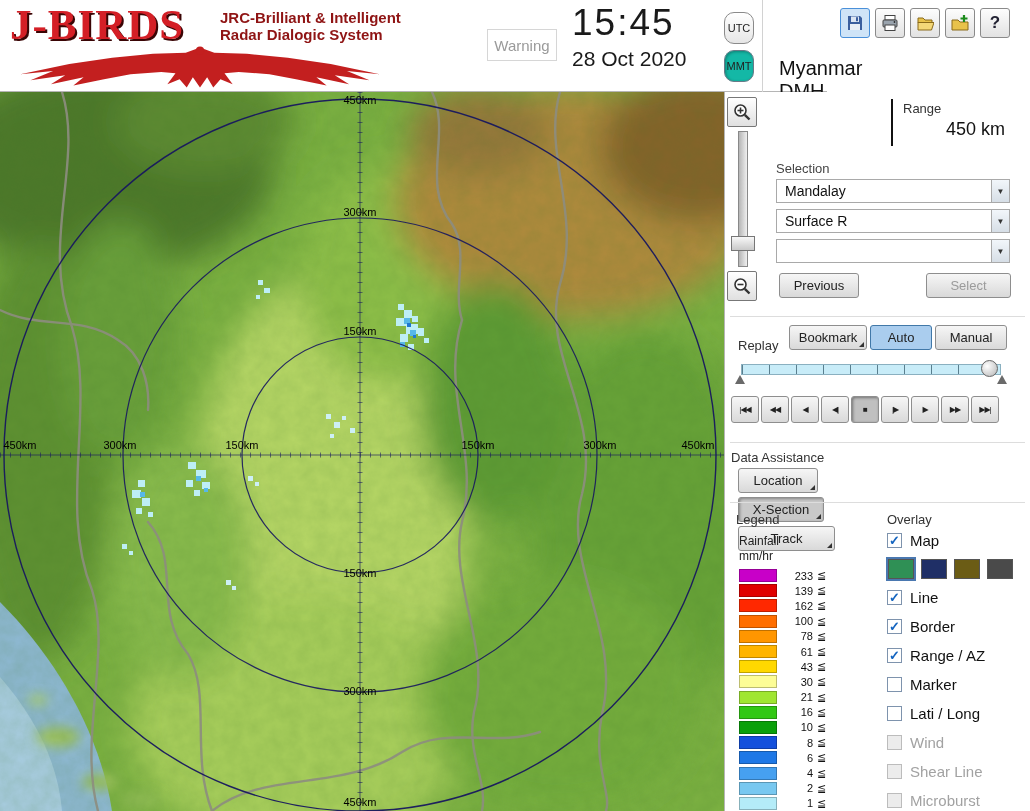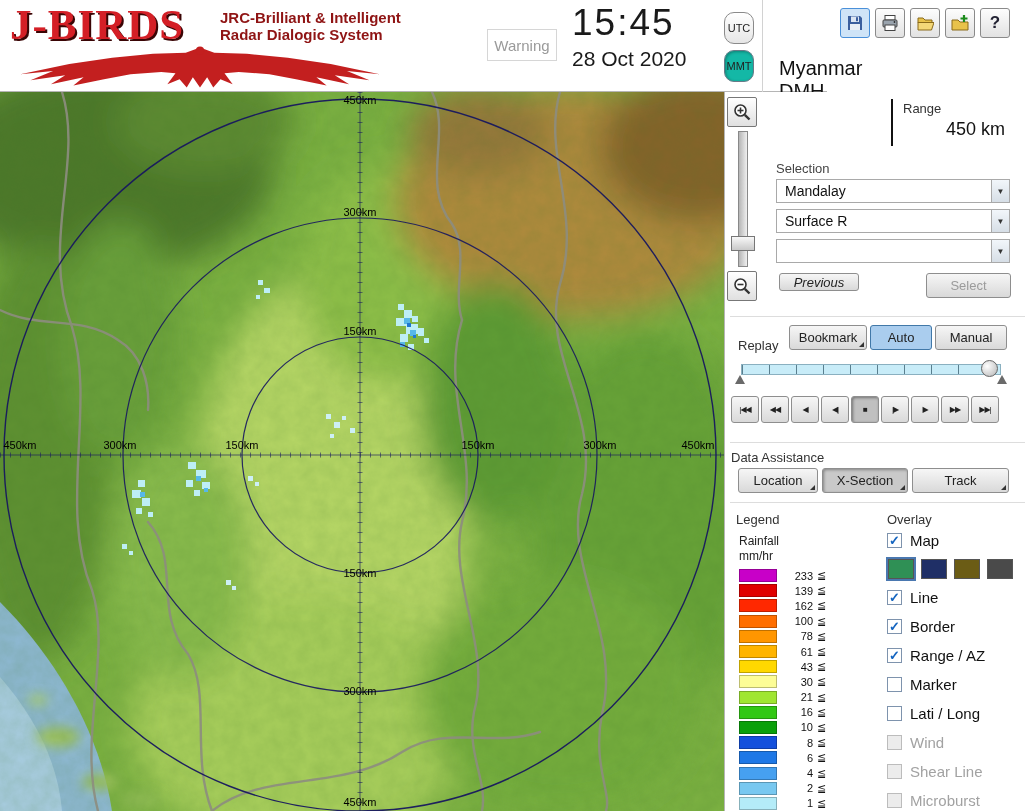--- a/index.html
+++ b/index.html
@@ -41,21 +41,21 @@
   .range-sep{position:absolute;left:113px;top:2px;width:2px;height:47px;background:#111;}
   .range-label{position:absolute;left:125px;top:4px;font-size:13px;color:#333;}
   .range-value{position:absolute;right:6px;top:22px;font-size:18px;color:#111;}
   .sel-label{position:absolute;left:51px;top:69px;font-size:13px;color:#444;}
   .dropdowns{position:absolute;left:51px;top:87px;width:234px;}
   .dd{position:relative;height:24px;margin-bottom:6px;background:#fff;border:1px solid #a9a9a9;box-sizing:border-box;}
   .dd-value{position:absolute;left:8px;top:3px;font-size:14px;color:#111;}
   .dd-btn{position:absolute;right:0;top:0;width:18px;height:22px;border:0;border-left:1px solid #a9a9a9;background:linear-gradient(#f2f6fa,#d6dee6);font-size:8px;color:#333;padding:0;}
 
   .btn{background:linear-gradient(#f6f6f6,#d9d9d9);border:1px solid #8e8e8e;border-radius:3px;font-size:13px;color:#222;font-family:inherit;}
-  .prev-btn{position:absolute;left:54px;top:181px;width:80px;height:18px;font-style:italic;}
+  .prev-btn{position:absolute;left:54px;top:181px;width:80px;height:25px;}
   .select-btn{position:absolute;left:201px;top:181px;width:85px;height:25px;color:#9b9b9b;}
   .hsep{position:absolute;left:5px;width:295px;height:1px;background:#ddd;}
 
   
   .replay-label{position:absolute;left:13px;top:246px;font-size:13px;color:#333;}
   .replay-btns{position:absolute;left:64px;top:233px;display:flex;gap:3px;}
   .rbtn{height:25px;position:relative;}
   .replay-btns .rbtn:nth-child(1){width:78px}
   .replay-btns .rbtn:nth-child(2){width:62px}
   .replay-btns .rbtn:nth-child(3){width:72px}
@@ -69,21 +69,21 @@
   .smark{position:absolute;top:13px;width:0;height:0;border-left:5px solid transparent;border-right:5px solid transparent;border-bottom:9px solid #6a6a6a;}
   .smark.left{left:0;} .smark.right{right:0;}
 
   
   .playback{position:absolute;left:6px;top:304px;display:flex;gap:2px;}
   .pbtn{width:28px;height:27px;font-size:8px;display:flex;align-items:center;justify-content:center;letter-spacing:-1px;padding:0;}
   .pbtn.active{background:#c0c0c0;box-shadow:inset 1px 1px 3px rgba(0,0,0,.4);}
 
   
   .da-label{position:absolute;left:6px;top:358px;font-size:13px;color:#333;}
-  .da-btns{position:absolute;left:13px;top:376px;display:flex;gap:4px;}
+  .da-btns{position:absolute;left:13px;top:376px;display:flex;gap:4px;flex-direction:column;}
   .dabtn{height:25px;position:relative;}
   .da-btns .dabtn:nth-child(1){width:80px}
   .da-btns .dabtn:nth-child(2){width:86px}
   .da-btns .dabtn:nth-child(3){width:97px}
   .dabtn.pressed{background:#c9c9c9;box-shadow:inset 1px 1px 3px rgba(0,0,0,.35);}
 
   
   .legend-title{position:absolute;left:11px;top:420px;font-size:13px;color:#333;}
   .overlay-title{position:absolute;left:162px;top:420px;font-size:13px;color:#333;}
   .legend-prod{position:absolute;left:14px;top:442px;font-size:12px;color:#222;}

